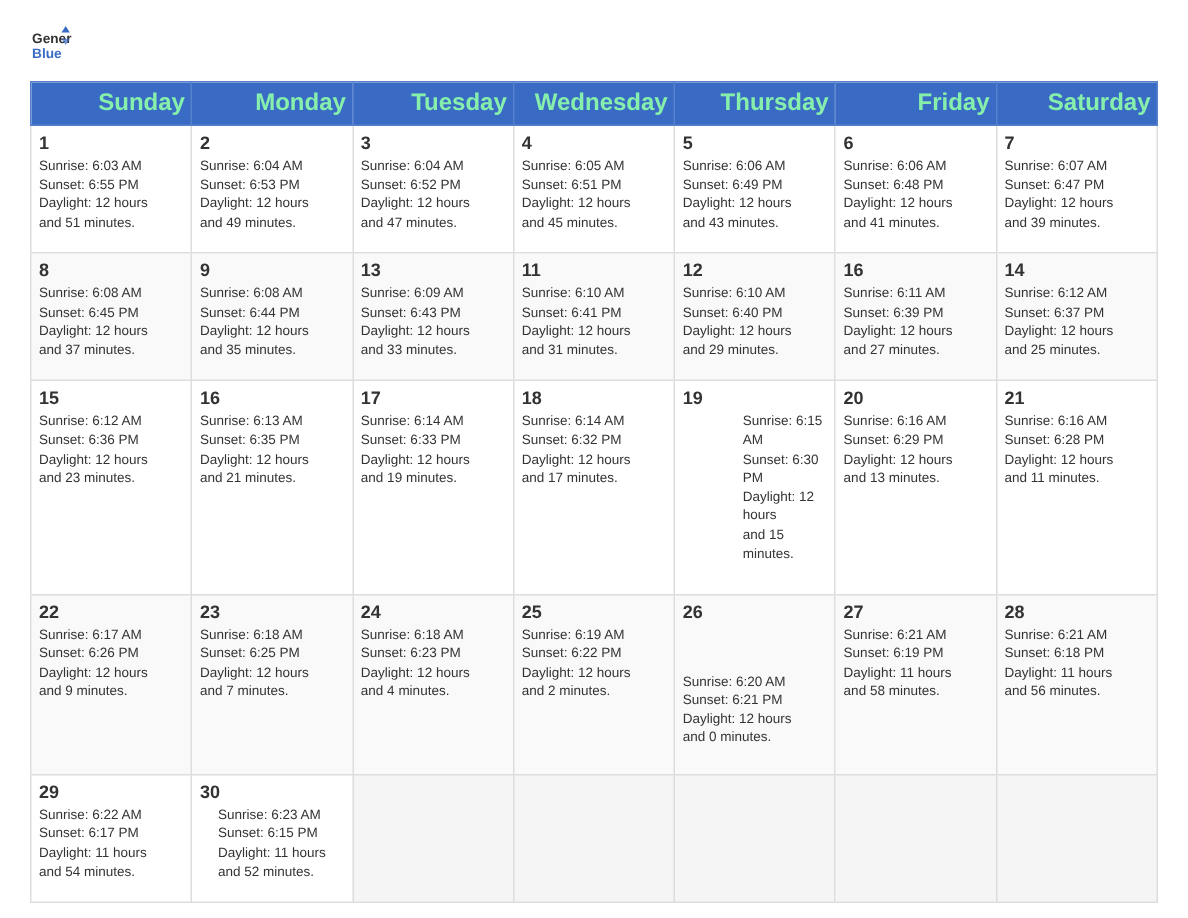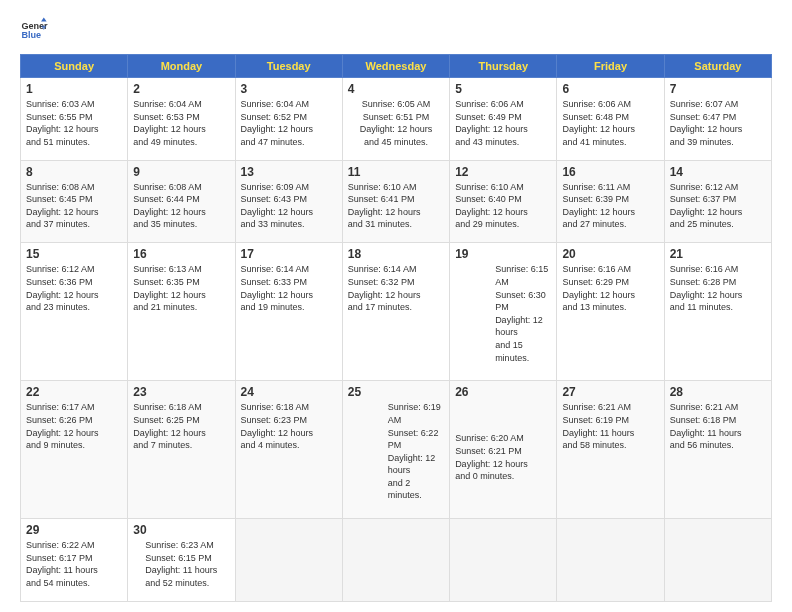--- a/index.html
+++ b/index.html
@@ -48,25 +48,25 @@
     }
     .calendar {
       flex: 1;
       border: 1px solid #ccc;
       border-collapse: collapse;
       width: 100%;
       table-layout: fixed;
     }
     .calendar th {
       background-color: #3a6bc4;
-      color: #fde047;
-      font-size: 11px;
+      color: #86efac;
+      font-size: 16px;
       font-weight: bold;
       padding: 5px 4px;
-      text-align: center;
+      text-align: right;
       border: 1px solid #5580cc;
     }
     .calendar td {
       vertical-align: top;
       padding: 4px 5px;
       border: 1px solid #ddd;
       font-size: 9.5px;
       color: #333;
       background: #fff;
     }
@@ -137,21 +137,21 @@
           </td>
           <td>
             <span class="day-num">3</span>
             <div class="cell-text" style="white-space: pre-line;">Sunrise: 6:04 AM
 Sunset: 6:52 PM
 Daylight: 12 hours
 and 47 minutes.</div>
           </td>
           <td>
             <span class="day-num">4</span>
-            <div class="cell-text" style="white-space: pre-line; text-align: center;">Sunrise: 6:05 AM
+            <div class="cell-text" style="white-space: pre-line;">Sunrise: 6:05 AM
 Sunset: 6:51 PM
 Daylight: 12 hours
 and 45 minutes.</div>
           </td>
           <td>
             <span class="day-num">5</span>
             <div class="cell-text" style="white-space: pre-line;">Sunrise: 6:06 AM
 Sunset: 6:49 PM
 Daylight: 12 hours
 and 43 minutes.</div>
@@ -290,21 +290,21 @@
           </td>
           <td>
             <span class="day-num">24</span>
             <div class="cell-text" style="white-space: pre-line;">Sunrise: 6:18 AM
 Sunset: 6:23 PM
 Daylight: 12 hours
 and 4 minutes.</div>
           </td>
           <td>
             <span class="day-num">25</span>
-            <div class="cell-text" style="white-space: pre-line; margin-left: 40px;">Sunrise: 6:19 AM
+            <div class="cell-text" style="white-space: pre-line;">Sunrise: 6:19 AM
 Sunset: 6:22 PM
 Daylight: 12 hours
 and 2 minutes.</div>
           </td>
           <td>
             <span class="day-num">26</span>
             <div class="cell-text" style="white-space: pre-line; margin-top: 33px;">Sunrise: 6:20 AM
 Sunset: 6:21 PM
 Daylight: 12 hours
 and 0 minutes.</div>

